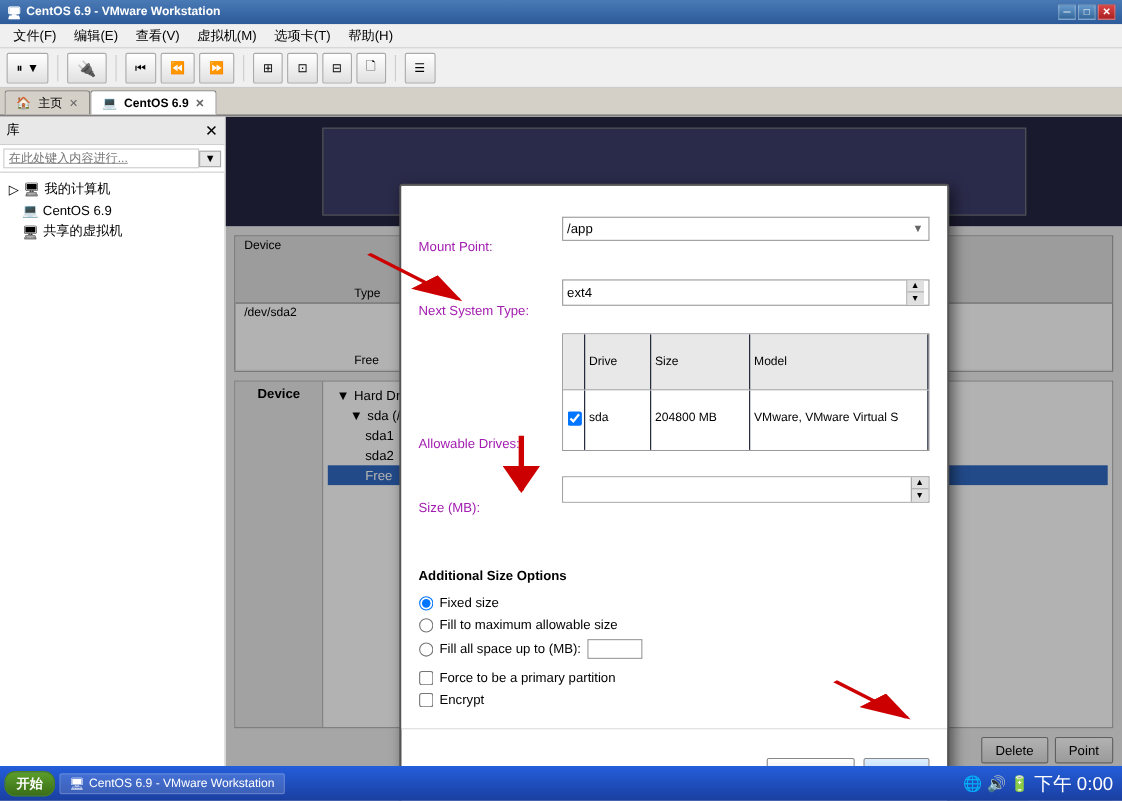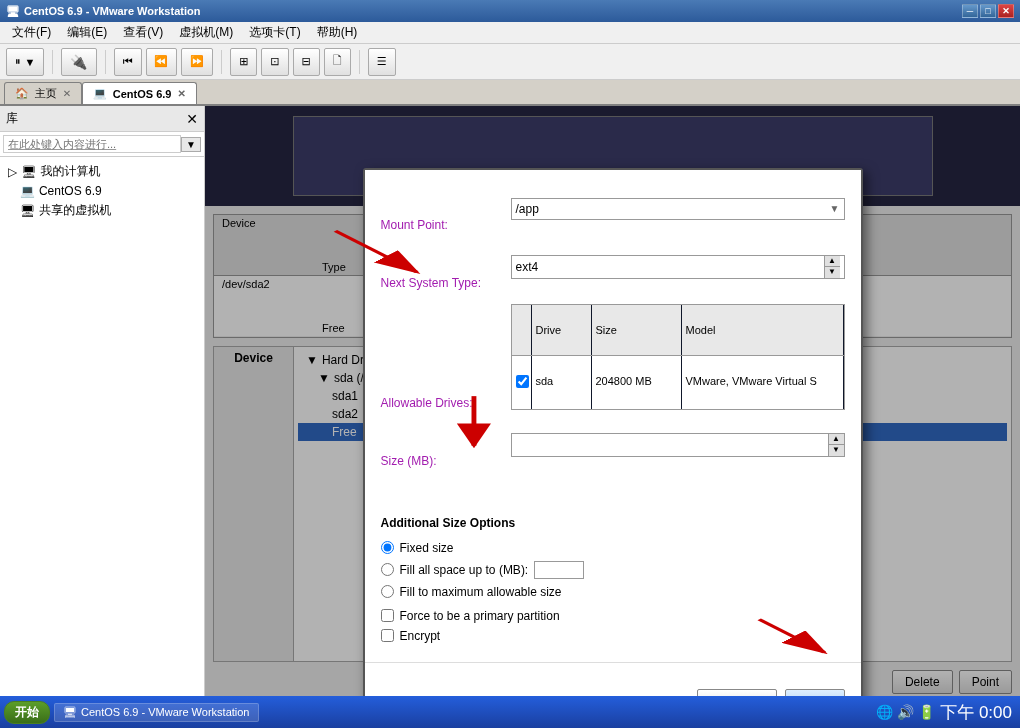--- a/index.html
+++ b/index.html
@@ -633,26 +633,26 @@
 
               <div>
                 <div style="font-size:12px; font-weight:bold; margin-bottom:4px;margin-top:48px;">Additional Size Options</div>
                 <div class="radio-group">
                   <div class="radio-row">
                     <input type="radio" name="size_opt" checked="" style="">
                     <label>Fixed size</label>
                   </div>
                   <div class="radio-row">
                     <input type="radio" name="size_opt" style="">
-                    <label>Fill all space up to (MB):</label>
-                    <input type="text" class="text-input-inline" style="border: 1px solid rgb(153, 153, 153); padding: 1px 4px; width: 50px; font-size: 12px; color: rgb(153, 153, 153);">
+                    <label>Fill to maximum allowable size</label>
                   </div>
                   <div class="radio-row">
                     <input type="radio" name="size_opt" style="">
-                    <label>Fill to maximum allowable size</label>
+                    <label>Fill all space up to (MB):</label>
+                    <input type="text" class="text-input-inline" style="border: 1px solid rgb(153, 153, 153); padding: 1px 4px; width: 50px; font-size: 12px; color: rgb(153, 153, 153);">
                   </div>
                 </div>
 
                 <div class="check-row">
                   <input type="checkbox" style="">
                   <label>Force to be a primary partition</label>
                 </div>
                 <div class="check-row">
                   <input type="checkbox" style="">
                   <label>Encrypt</label>

